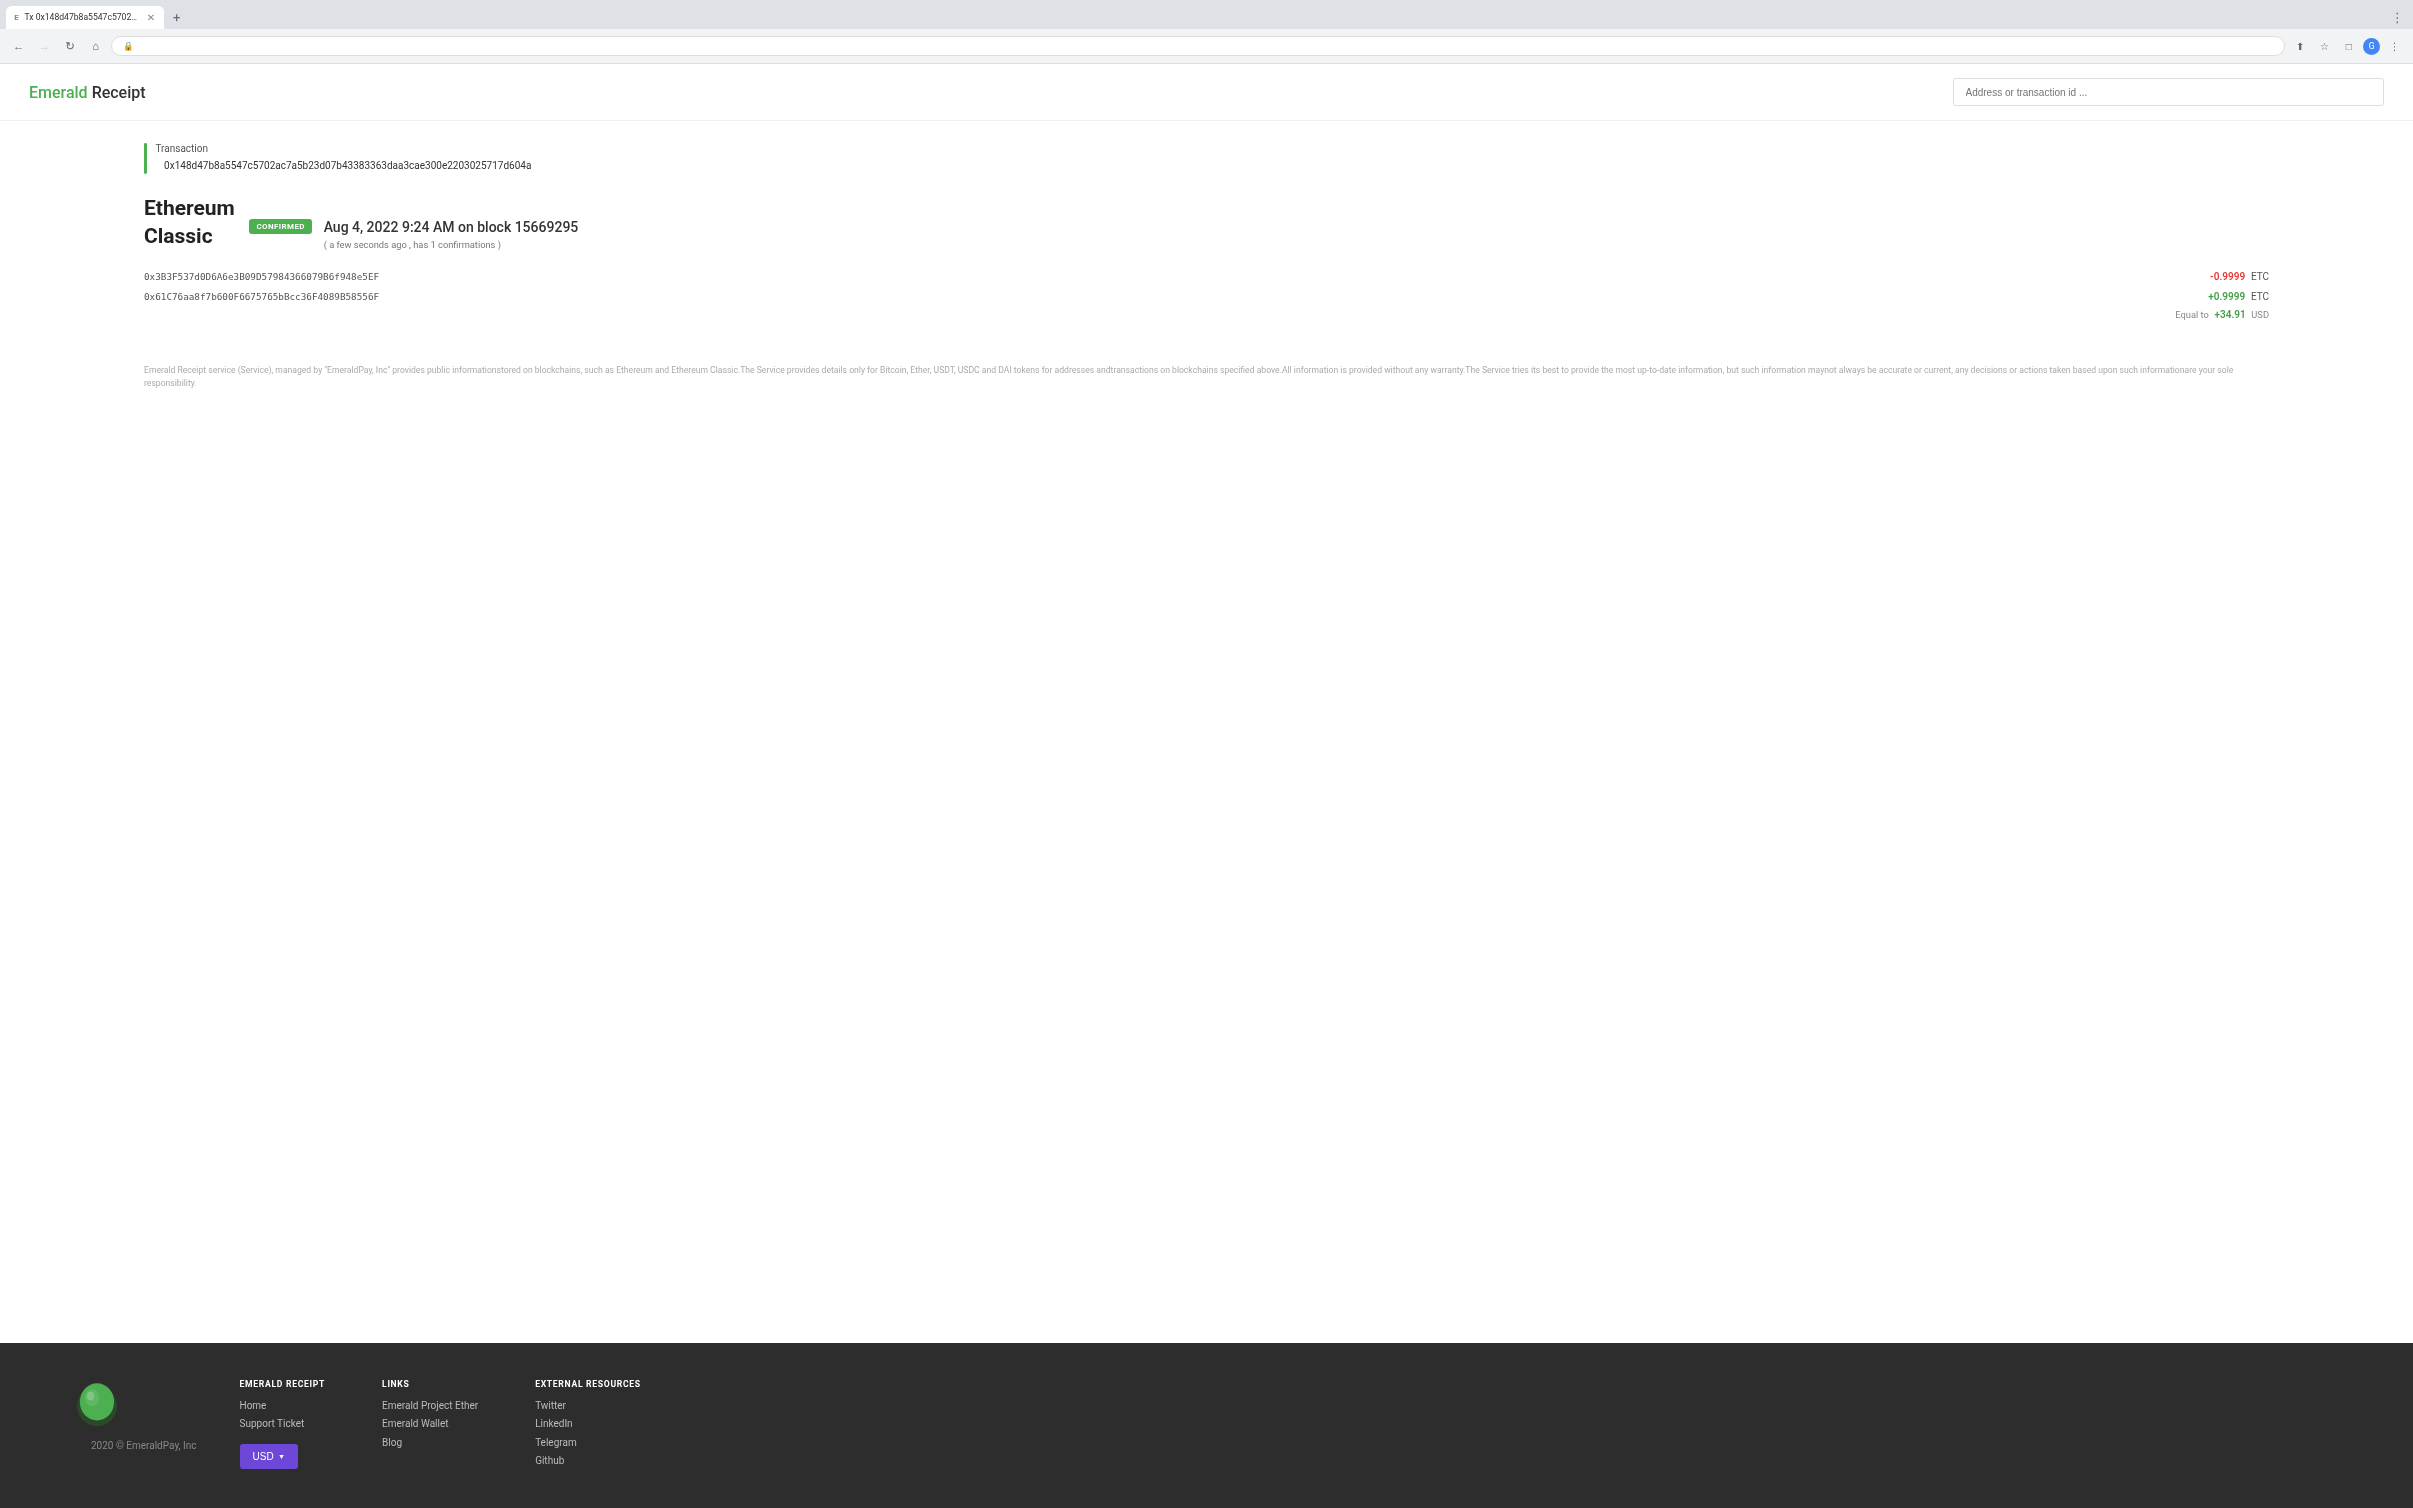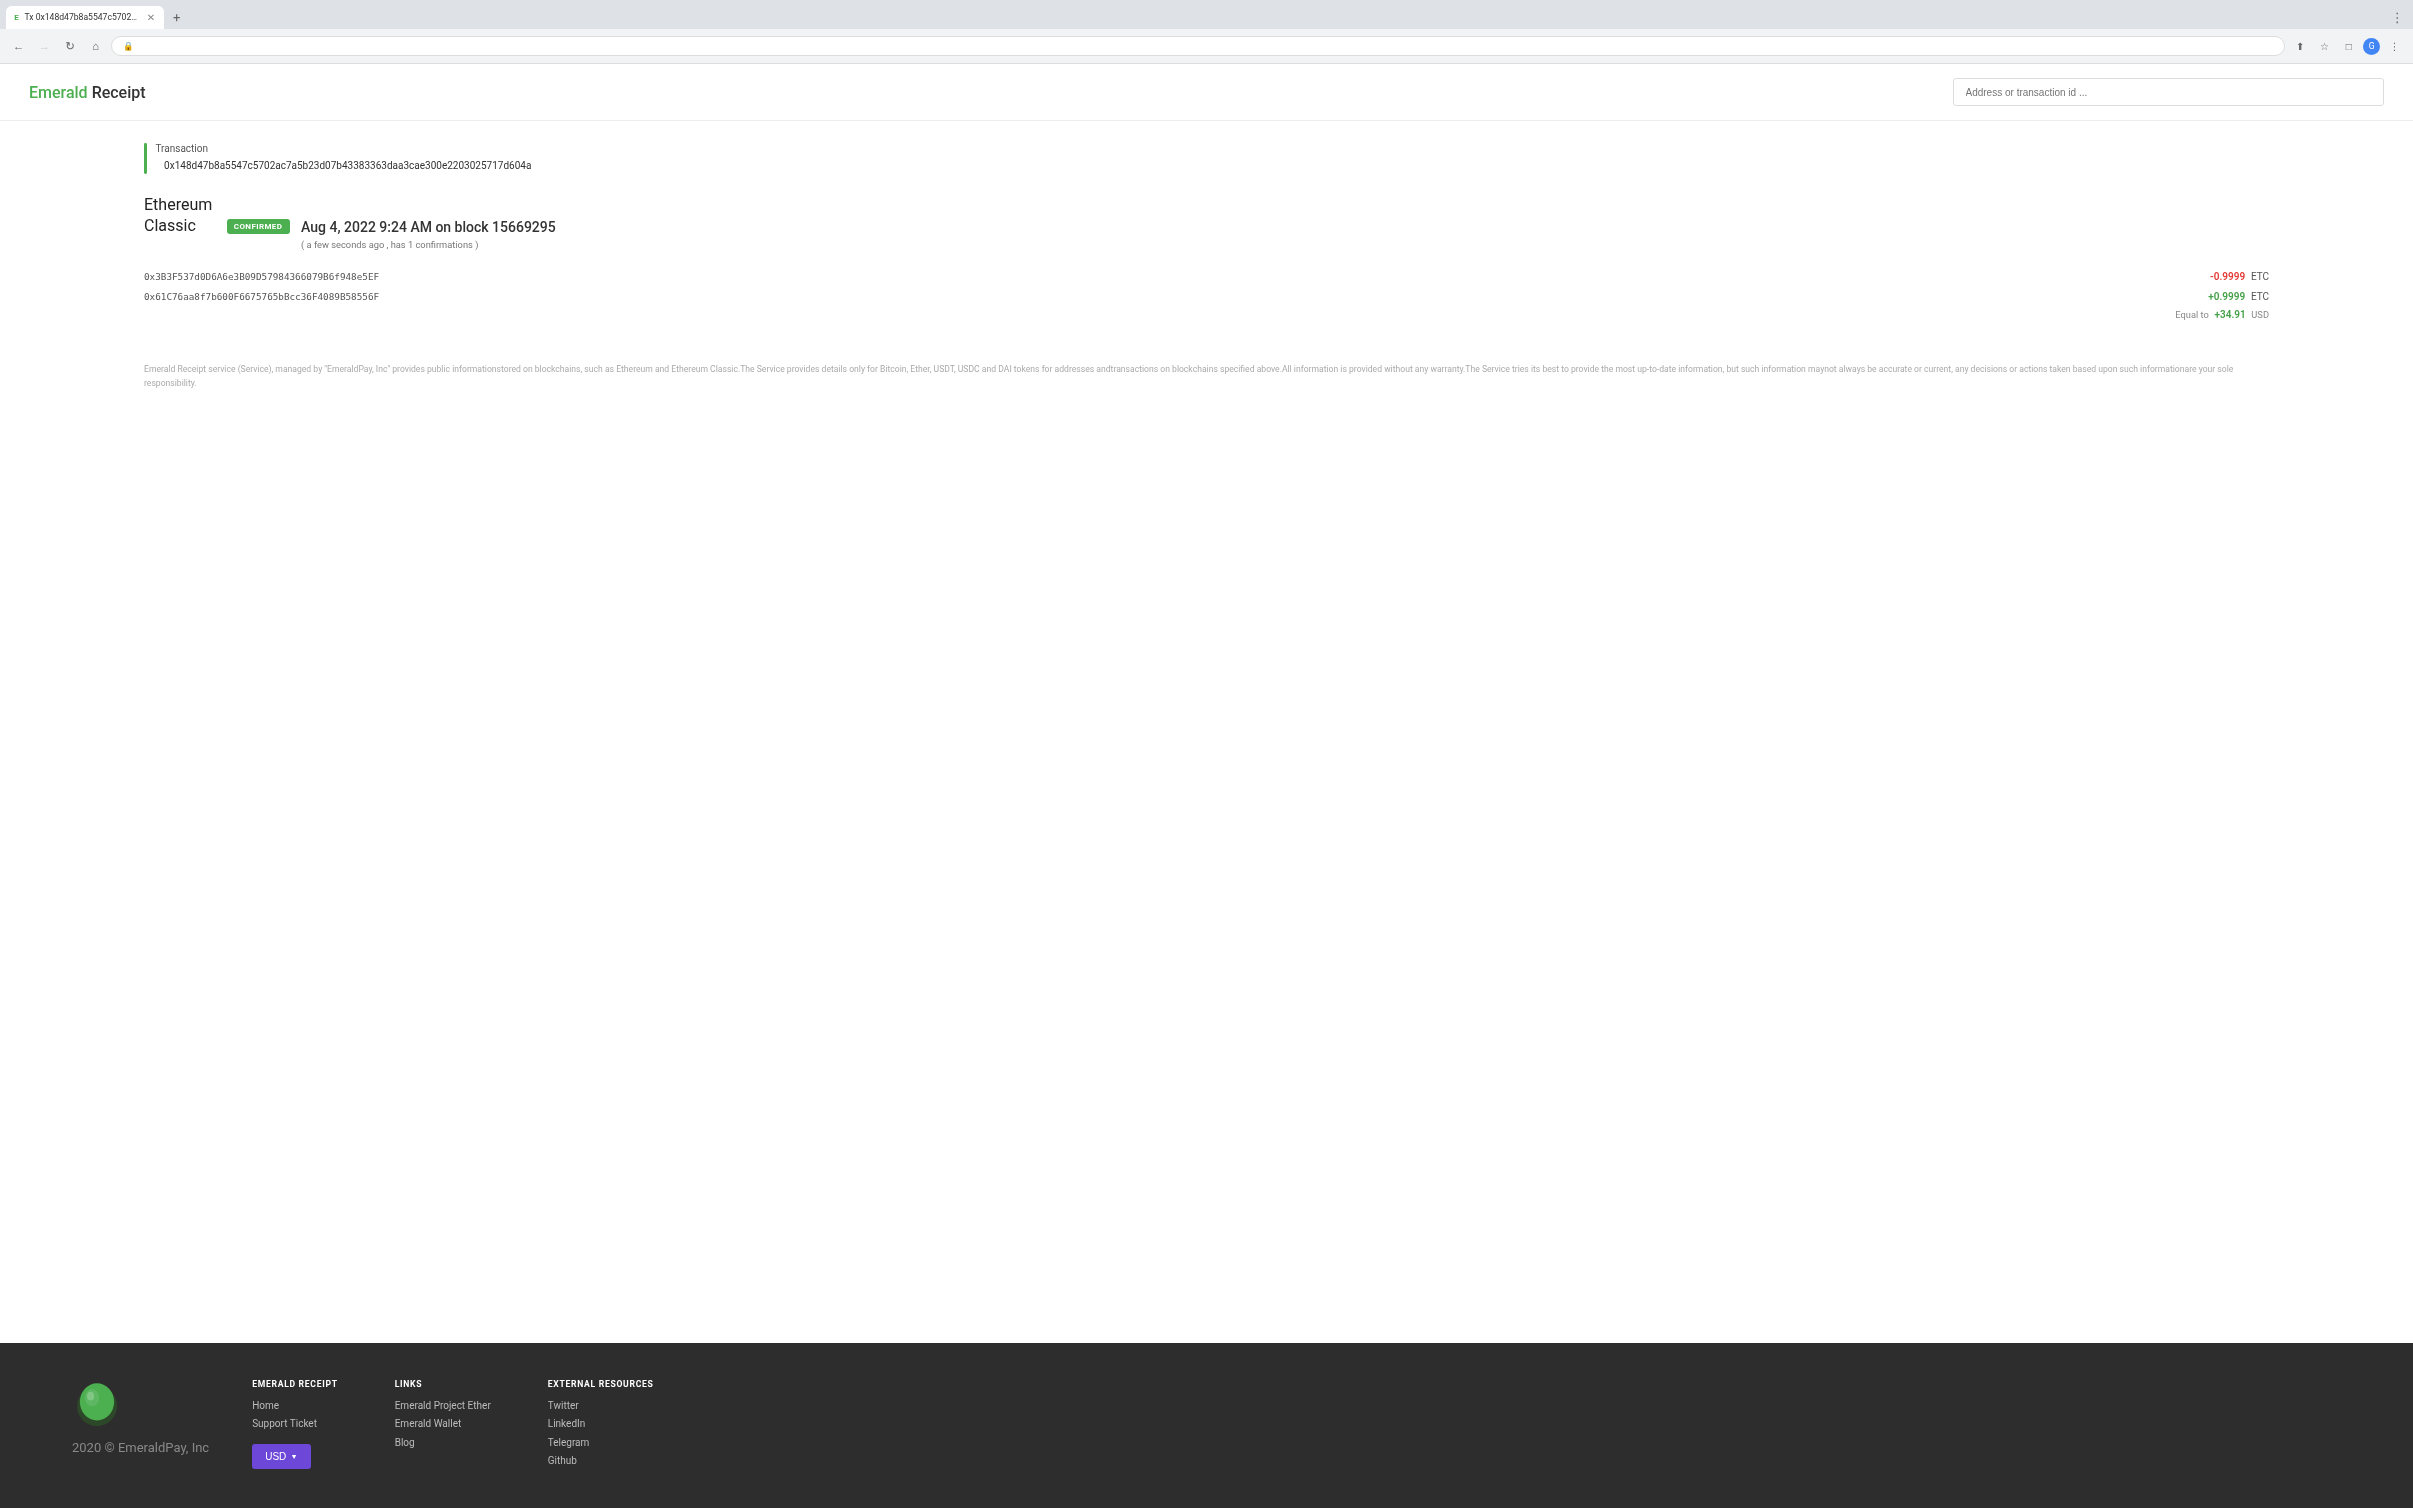--- a/index.html
+++ b/index.html
@@ -36,21 +36,21 @@
 
     
     .transaction-section { margin-bottom: 21.5px; }
     .transaction-label { font-size: 10px; color: #555; margin-bottom: 4.3px; }
     .transaction-block { display: flex; gap: 0; }
     .green-bar { width: 2.9px; background: #4caf50; border-radius: 1.4px; flex-shrink: 0; }
     .transaction-hash { font-size: 10px; color: #333; padding-left: 8.6px; word-break: break-all; line-height: 1.6; }
 
     
     .block-info { margin: 17px 0; }
-    .blockchain-name { font-size: 16px; font-weight: 400; color: #222; line-height: 1.3; }
+    .blockchain-name { font-size: 21px; font-weight: 700; color: #222; line-height: 1.3; }
     .status-row { display: flex; align-items: flex-start; gap: 11.5px; margin-top: 2.9px; }
     .confirmed-badge { background: #4caf50; color: white; font-size: 8px; font-weight: 700; padding: 2.9px 7.2px; border-radius: 2.9px; letter-spacing: 0.4px; margin-top: 2.9px; white-space: nowrap; }
     .block-details { font-size: 14px; color: #555; line-height: 1.6; }
     .block-time { color: #333; font-weight: 500; }
     .confirmations { font-size: 9.3px; color: #777; }
 
     
     .transfers { margin: 14.4px 0; }
     .transfer-row { display: flex; align-items: center; justify-content: space-between; padding: 4.3px 0; }
     .transfer-address { font-size: 9.3px; color: #555; font-family: monospace; }
@@ -65,21 +65,21 @@
     .equal-currency { font-size: 9.3px; color: #888; }
 
     
     .disclaimer { font-size: 8.6px; color: #aaa; line-height: 1.6; margin-top: 29px; padding-top: 14.4px; }
 
     
     .site-footer { background: #2d2d2d; color: #ccc; padding: 36px 72px; margin-top: auto; }
     .footer-content { display: flex; gap: 43px; align-items: flex-start; }
     .footer-logo-section { flex-shrink: 0; }
     .footer-logo { width: 50px; height: 50px; margin-bottom: 11.5px; }
-    .footer-copyright { font-size: 13px; color: #888; }
+    .footer-copyright { font-size: 10px; color: #888; margin-left: 19px; }
     .footer-cols { display: flex; gap: 57px; flex: 1; }
     .footer-col { }
     .footer-col-title { font-size: 8.6px; font-weight: 700; color: #fff; letter-spacing: 0.7px; text-transform: uppercase; margin-bottom: 11.5px; }
     .footer-link { display: block; font-size: 10px; color: #bbb; text-decoration: none; margin-bottom: 7.2px; cursor: pointer; }
     .currency-btn { display: inline-flex; align-items: center; gap: 4.3px; background: #6c47d8; color: white; border: none; border-radius: 2.9px; padding: 7.2px 13px; font-size: 10px; font-weight: 500; cursor: pointer; margin-top: 7.2px; }
     .currency-btn .chevron { font-size: 7.2px; }
   </style>
 </head>
 <body>
 

